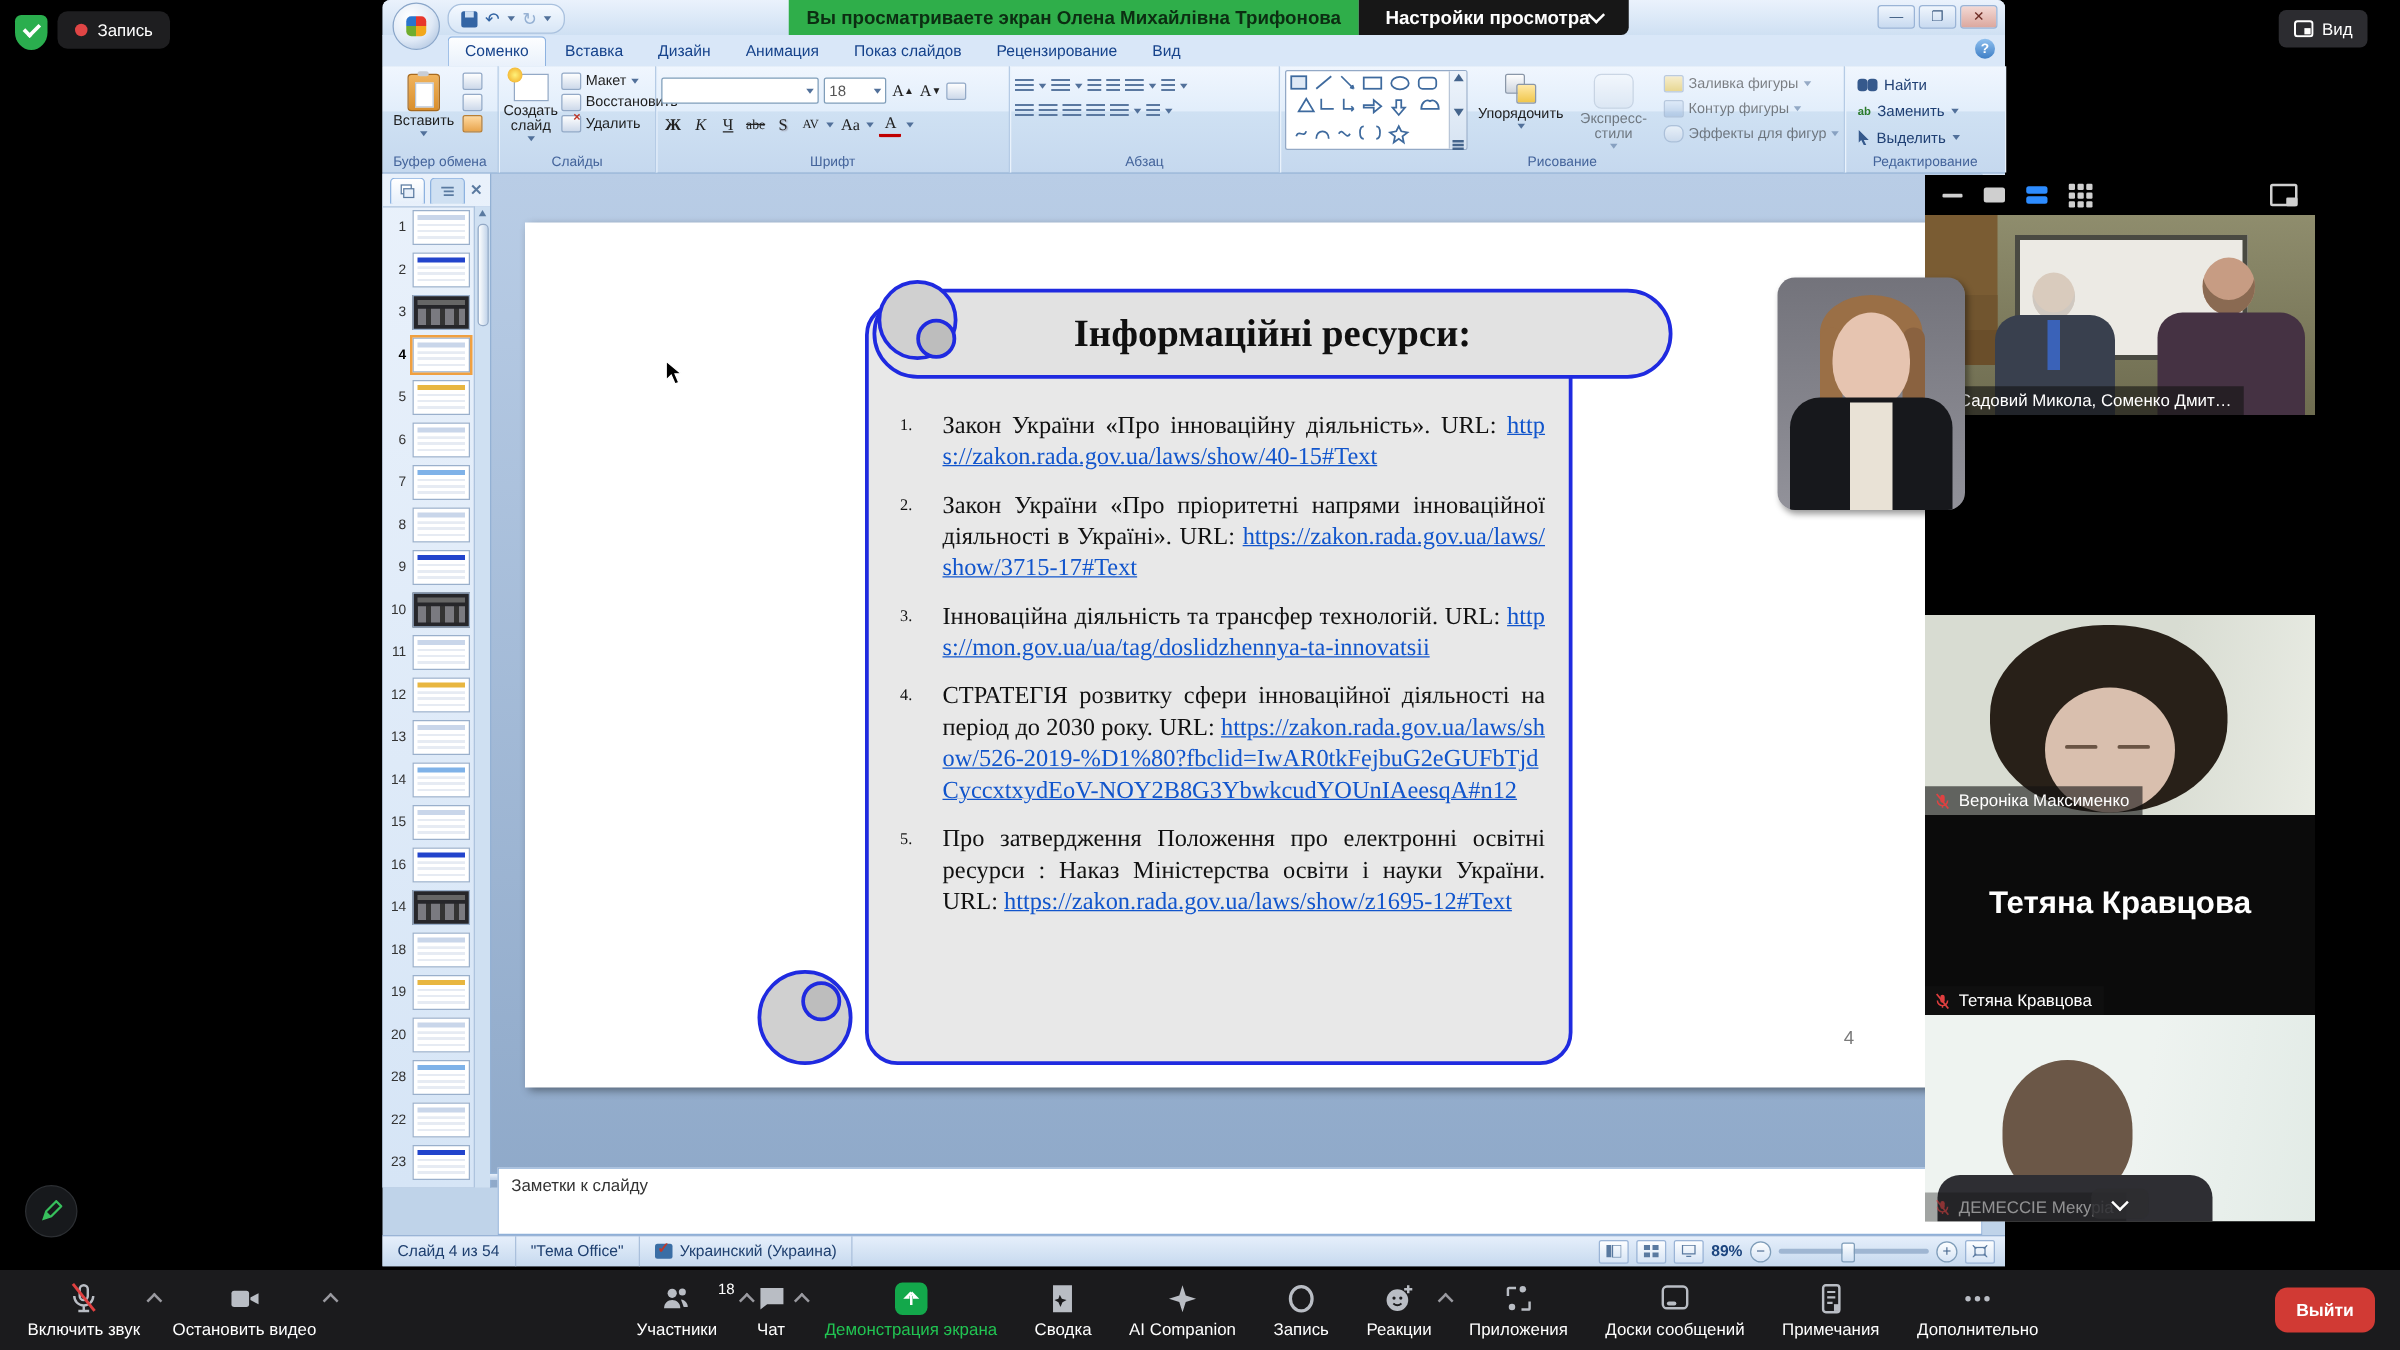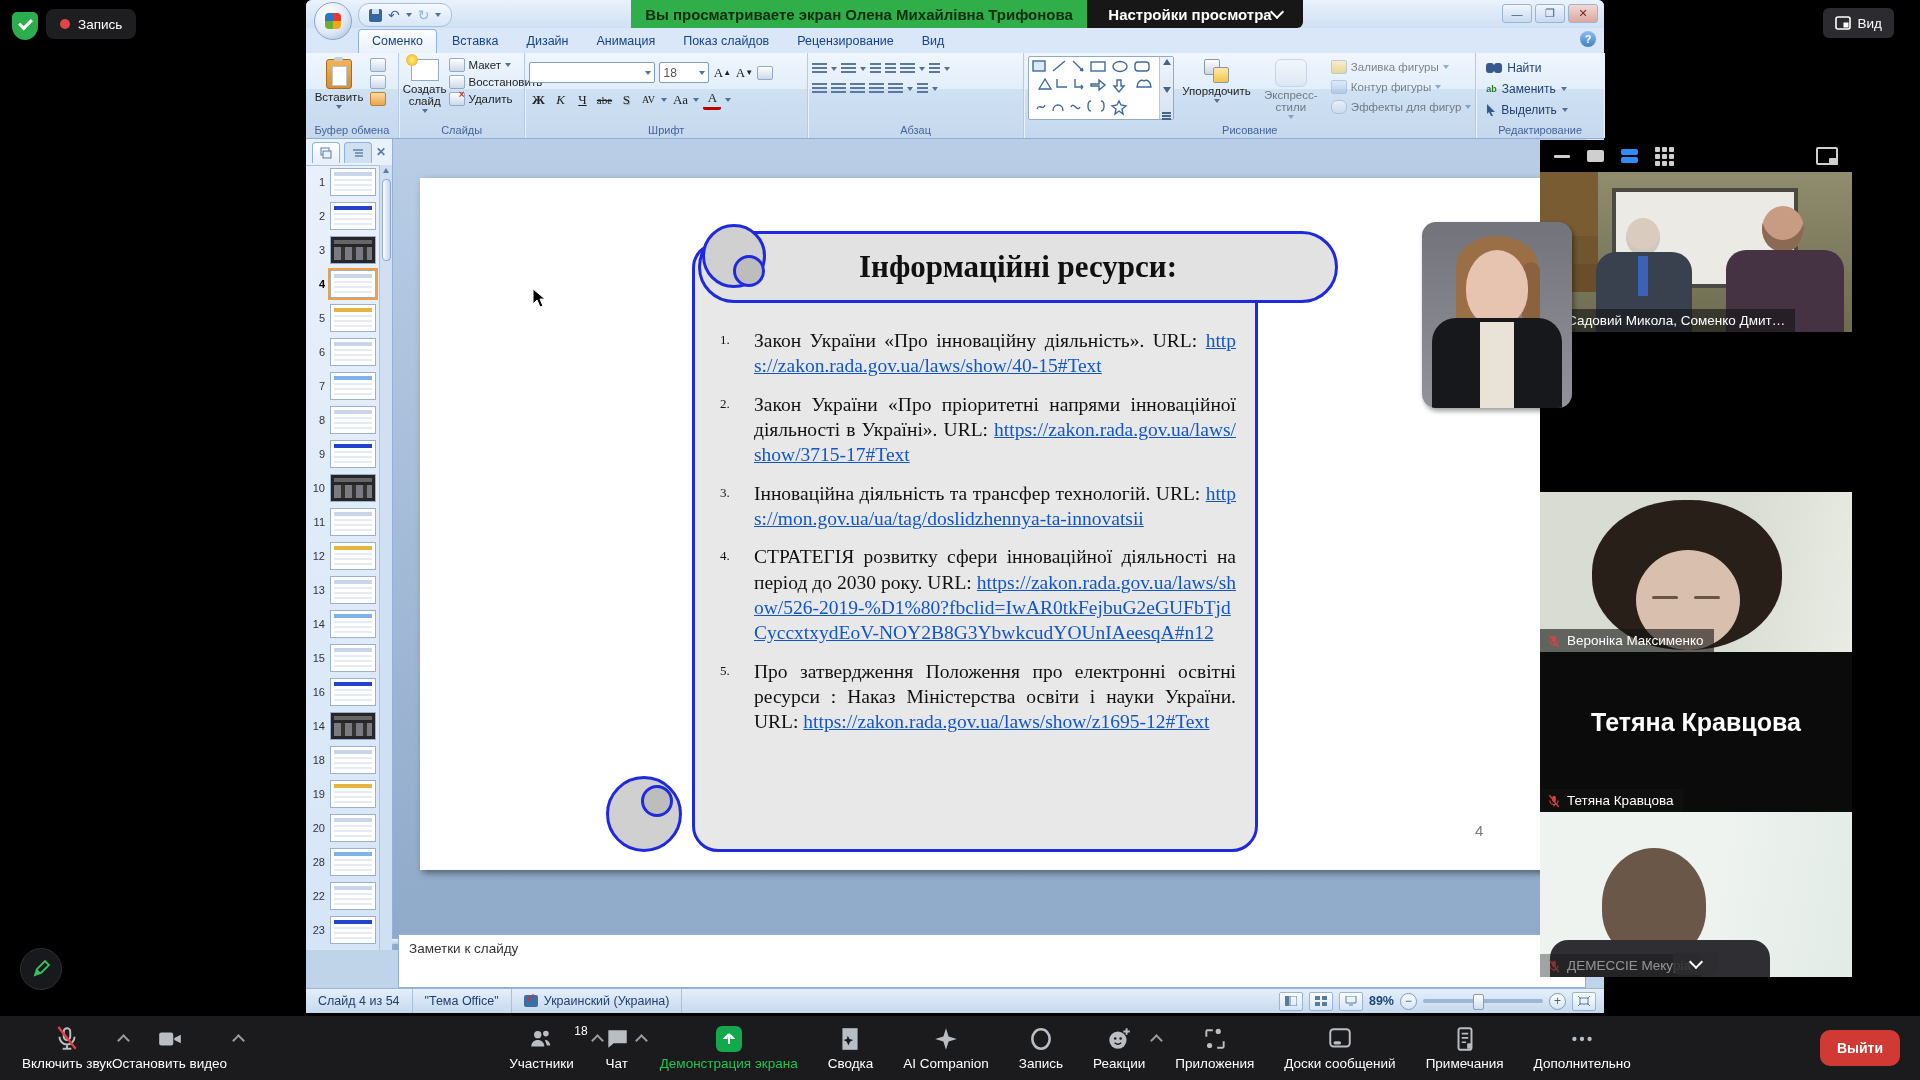--- a/index.html
+++ b/index.html
@@ -244,21 +244,21 @@
   .t5{height:165px;background:linear-gradient(100deg,#eef3f0 0 55%,#e2ebe6);}
   .t5 .head5{position:absolute;left:62px;top:36px;width:104px;height:112px;border-radius:50% 50% 44% 44%;background:#6b5747;}
   .t5 .body5{position:absolute;left:10px;top:128px;width:220px;height:40px;border-radius:18px 18px 0 0;background:#2e2e33;}
   .t5 .label{color:rgba(255,255,255,.5);background:rgba(18,18,18,.35);}
   .collapse-btn{position:absolute;left:50%;transform:translateX(-50%);bottom:2px;width:46px;height:24px;
           border-radius:6px;background:rgba(45,45,48,.85);display:flex;align-items:center;justify-content:center;z-index:9;}
   .collapse-btn .chev{border-color:#fff;margin-top:-2px;}
 
   
   .toolbar{left:0;top:1016px;width:1920px;height:64px;background:#1b1b1d;display:flex;align-items:center;}
-  .tb-left{display:flex;align-items:center;padding-left:22px;}
+  .tb-left{display:flex;align-items:center;gap:26px;padding-left:22px;}
   .tb-center{position:absolute;left:370px;right:150px;display:flex;align-items:center;justify-content:center;gap:30px;}
   .tb-item{display:flex;flex-direction:column;align-items:center;gap:4px;color:#fff;font-size:13.5px;position:relative;}
   .tb-item svg{display:block;}
   .caret-up{width:7px;height:7px;border-left:2px solid #9a9aa0;border-top:2px solid #9a9aa0;
           transform:rotate(45deg);position:absolute;right:-16px;top:10px;}
   .badge{position:absolute;top:-2px;right:-14px;font-size:12px;color:#fff;}
   .share-item .lbl{color:#21c452;}
   .share-ic{width:26px;height:26px;border-radius:6px;background:#13a84b;display:flex;align-items:center;justify-content:center;}
   .leave-btn{position:absolute;right:20px;top:14px;width:80px;height:36px;border-radius:10px;
           background:#d13a34;color:#fff;font-size:14px;font-weight:700;display:flex;align-items:center;justify-content:center;}

